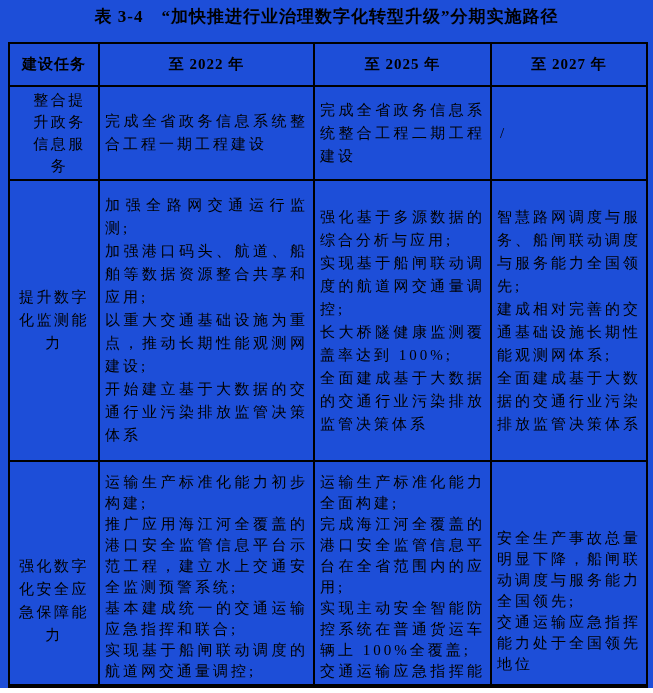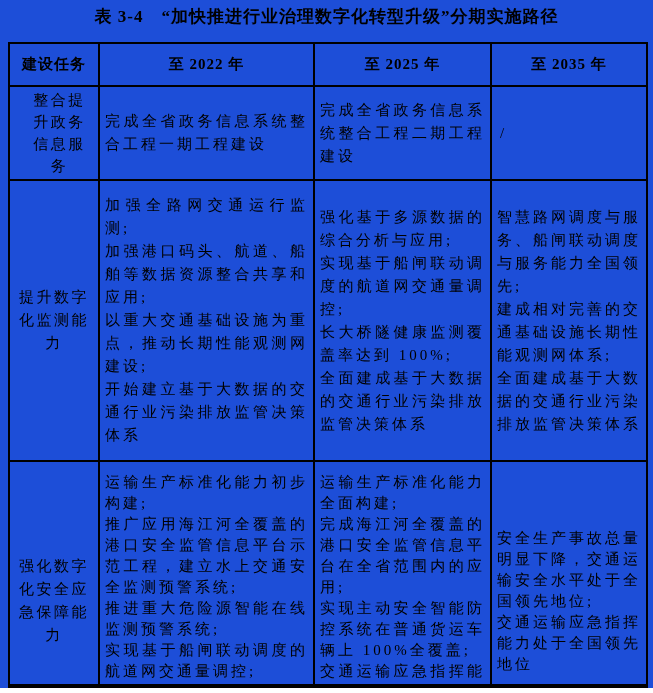--- a/index.html
+++ b/index.html
@@ -75,21 +75,21 @@
         <col class="c1">
         <col class="c2">
         <col class="c3">
         <col class="c4">
       </colgroup>
     <thead>
       <tr>
         <th>建设任务</th>
         <th>至 2022 年</th>
         <th>至 2025 年</th>
-        <th>至 2035 年</th>
+        <th>至 2027 年</th>
       </tr>
     </thead>
     <tbody>
       <tr class="r1">
         <td class="task">整合提升政务信息服务</td>
         <td class="txt">
           <p>完成全省政务信息系统整合工程一期工程建设</p>
         </td>
         <td class="txt">
           <p>完成全省政务信息系统整合工程二期工程建设</p>
@@ -118,32 +118,32 @@
           <p>建成相对完善的交通基础设施长期性能观测网体系;</p>
           <p>全面建成基于大数据的交通行业污染排放监管决策体系</p>
         </td>
       </tr>
 
       <tr class="r3">
         <td class="task">强化数字化安全应急保障能力</td>
         <td class="txt vtop">
           <p>运输生产标准化能力初步构建;</p>
           <p>推广应用海江河全覆盖的港口安全监管信息平台示范工程，建立水上交通安全监测预警系统;</p>
-          <p>推进重大危险源智能在线监测预警系统;</p>
+          <p>基本建成统一的交通运输应急指挥和联合;</p>
           <p>实现基于船闸联动调度的航道网交通量调控;</p>
           <p>提升数字化监测能力</p>
         </td>
         <td class="txt vtop">
           <p>运输生产标准化能力全面构建;</p>
           <p>完成海江河全覆盖的港口安全监管信息平台在全省范围内的应用;</p>
           <p>实现主动安全智能防控系统在普通货运车辆上 100%全覆盖;</p>
           <p>交通运输应急指挥能力处于全国领先地位</p>
         </td>
         <td class="txt">
-          <p>安全生产事故总量明显下降，交通运输安全水平处于全国领先地位;</p>
+          <p>安全生产事故总量明显下降，船闸联动调度与服务能力全国领先;</p>
           <p>交通运输应急指挥能力处于全国领先地位</p>
         </td>
       </tr>
     </tbody>
   </table>
 
   <div class="cut-line"></div>
   <div class="cut-mask"></div>
 
 </div>

